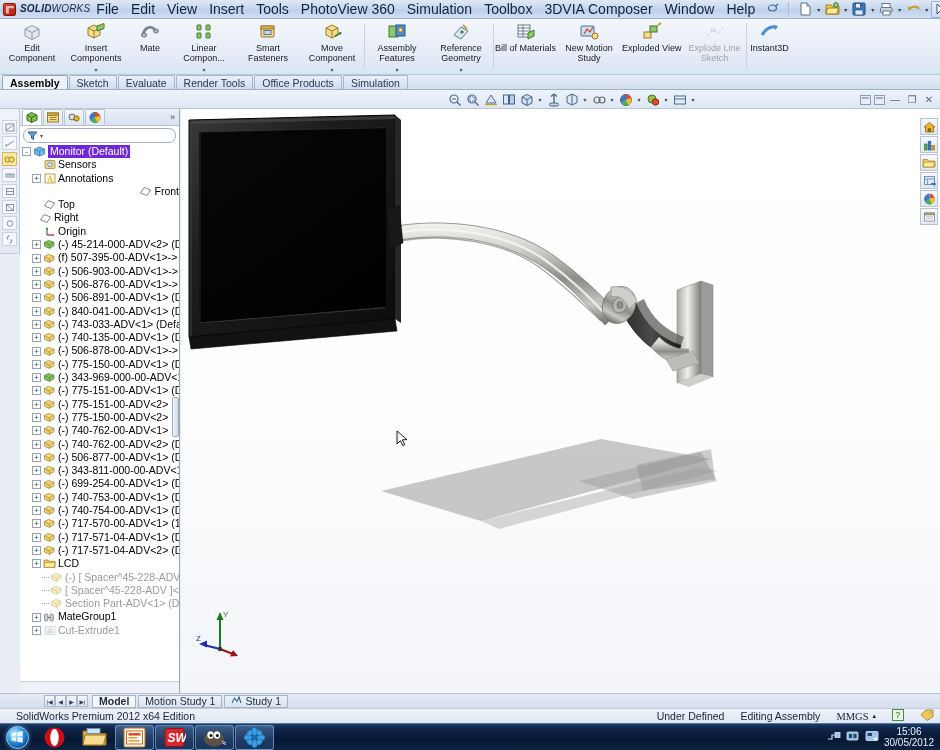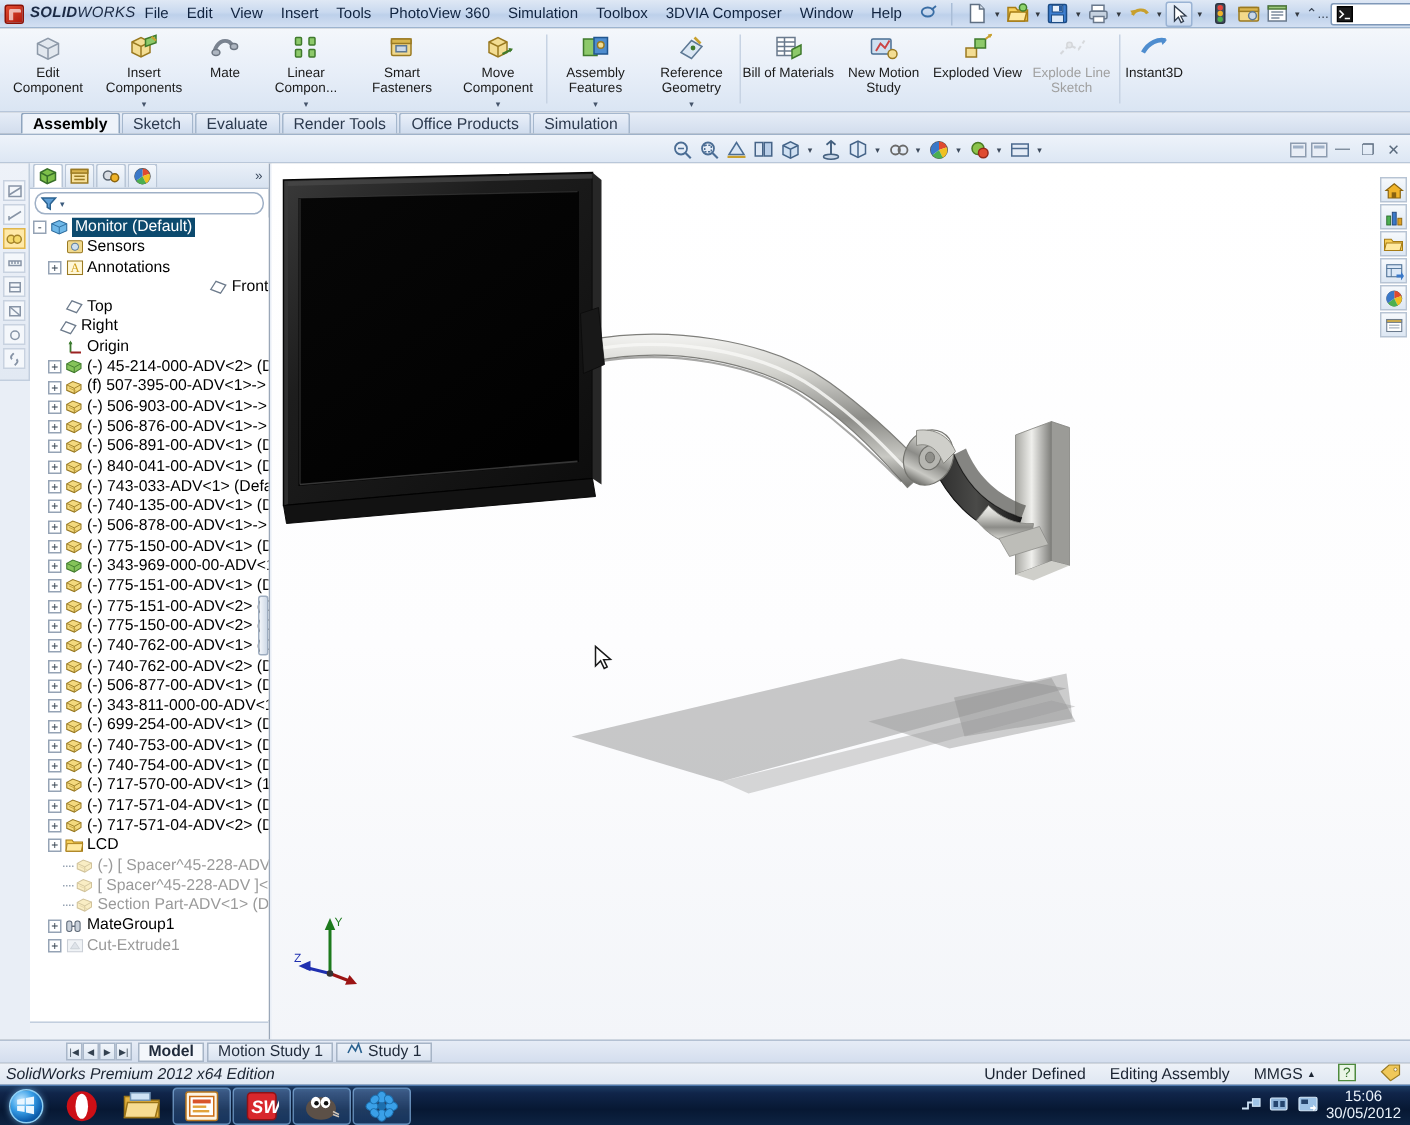--- a/index.html
+++ b/index.html
@@ -29,21 +29,21 @@
   }
   .sw-mark:after{
     content:""; position:absolute; left:2px; top:2px; width:8px; height:8px;
     background:#fff; opacity:.65; border-radius:1px;
     clip-path: polygon(0 0,100% 0,100% 35%,35% 35%,35% 100%,0 100%);
   }
   .sw-word { font-style:italic; font-weight:bold; font-size:10px; letter-spacing:.2px; color:#1b2a44; }
   .sw-word i { font-weight:normal; font-style:italic; }
   .menu-items { display:flex; align-items:center; height:19px; }
   .menu-items > span {
-    padding:2px 6px; font-size:10px; color:#10233f; white-space:nowrap; cursor:default;
+    padding:2px 6px; font-size:14px; color:#10233f; white-space:nowrap; cursor:default;
   }
   .menu-sep { width:5px; height:15px; border-left:1px solid #a9bdd7; margin:0 3px; }
   .qa-toolbar { display:flex; align-items:center; margin-left:4px; gap:1px; }
   .qa-btn { width:18px; height:17px; position:relative; display:flex; align-items:center; justify-content:center; }
   .qa-drop { width:7px; height:17px; display:flex; align-items:center; justify-content:center; font-size:6px; color:#33383f;}
   .qa-btn.framed { border:1px solid #9ab3d4; background:linear-gradient(to bottom,#e8eff9,#c9d9ef); border-radius:2px;}
   .win-right { margin-left:auto; display:flex; align-items:center; padding-right:3px; gap:2px;}
   .searchbox {
     display:flex; align-items:center; height:15px; width:96px;
     background:#fff; border:1px solid #7f98b8; border-radius:2px; padding:0 2px; gap:2px;
@@ -68,21 +68,21 @@
   .rb-ic { width:22px; height:20px; margin-bottom:2px; display:flex; align-items:center; justify-content:center; }
   .rb-lab { padding:0 1px; }
   .rb-caret { position:absolute; bottom:0px; font-size:6px; color:#44546a; }
   .rb-div { width:1px; height:46px; margin-top:4px; background:#c7d3e3; }
 
   
   .tabstrip {
     position:absolute; left:0; top:75px; width:940px; height:15px;
     background:linear-gradient(to bottom,#e6edf7,#d2dded);
     border-bottom:1px solid #9fb2c9;
-    display:flex; align-items:flex-end; padding-left:14px;
+    display:flex; align-items:flex-end; padding-left:2px;
   }
   .tab {
     height:14px; padding:0 7px; font-size:10.5px; line-height:14px;
     border:1px solid #a5b7cd; border-bottom:none; margin-right:1px;
     background:linear-gradient(to bottom,#eaf0f9,#cfdcee); color:#2c3a4e;
     border-radius:2px 2px 0 0; cursor:default;
   }
   .tab.active { background:#eef3fa; font-weight:bold; color:#000; border-color:#8ea4be; }
 
   
@@ -136,21 +136,21 @@
   }
   .node { display:flex; align-items:center; height:13.3px; white-space:nowrap; padding-left:2px; }
   .exp {
     width:9px; height:9px; border:1px solid #95a3b5; background:#fff;
     display:inline-flex; align-items:center; justify-content:center;
     font-size:8px; line-height:7px; color:#33414f; margin-right:2px; flex:none;
   }
   .exp.none { border:none; background:none; }
   .nic { width:13px; height:11px; margin-right:2px; flex:none; display:flex; align-items:center; justify-content:center;}
   .ntx { color:#000; }
-  .node.sel .ntx { background:#0c4a6e; color:#fff; padding:0 2px; }
+  .node.sel .ntx { background:#6d28d9; color:#fff; padding:0 2px; }
   .node.dim .ntx { color:#9a9a9a; }
   .dash { width:7px; border-top:1px dotted #98a4b4; height:1px; margin-right:1px; flex:none;}
   .fm-scroll {
     position:absolute; right:0; top:36px; width:7px; bottom:13px;
   }
   .fm-thumb { position:absolute; right:0; top:252px; width:7px; height:40px;
               background:linear-gradient(to right,#f3f6fa,#cdd8e6); border:1px solid #9eadc0; border-radius:2px;}
   .fm-hbar {
     position:absolute; left:0; bottom:0; width:100%; height:12px;
     background:#eef2f8; border-top:1px solid #c2cede;
@@ -184,21 +184,21 @@
            display:flex;align-items:center;justify-content:center;font-size:6px;color:#33414f;}
   .btab { height:13px; line-height:13px; padding:0 6px; font-size:10.5px;
           border:1px solid #a6b4c6; background:linear-gradient(to bottom,#edf2f9,#d9e3f0);
           margin-right:2px; color:#1f2a3a; display:flex; align-items:center; gap:3px;}
   .btab.active { background:#f4f7fb; font-weight:bold; }
   .statusbar {
     position:absolute; left:0; top:708px; width:940px; height:15px;
     background:linear-gradient(to bottom,#eef2f8,#dfe7f2); border-top:1px solid #c0cbda;
     display:flex; align-items:center; font-size:10.5px; color:#1b2432;
   }
-  .sb-left { padding-left:4px;font-style:italic; }
+  .sb-left { padding-left:16px; }
   .sb-right { margin-left:auto; display:flex; align-items:center; gap:16px; padding-right:6px; }
 
   
   .taskbar {
     position:absolute; left:0; top:723px; width:940px; height:27px;
     background:linear-gradient(to bottom,#1d3c63 0%,#10254a 18%,#071833 60%,#0d2342 100%);
     display:flex; align-items:center; border-top:1px solid #4f79ad;
   }
   .startorb {
     width:30px; height:25px; margin:0 3px 0 2px;
@@ -1273,21 +1273,21 @@
       </span>
       <span>Study 1</span>
     </div>
   </div>
 
   <div class="statusbar">
     <span class="sb-left">SolidWorks Premium 2012 x64 Edition</span>
     <div class="sb-right">
       <span>Under Defined</span>
       <span>Editing Assembly</span>
-      <span style="display:flex;align-items:center;gap:4px;">
+      <span style="display:flex;align-items:center;gap:4px;font-family:Liberation Serif, serif;">
         <span>MMGS</span>
         <span style="font-size:7px;">▴</span>
       </span>
       <span>
         <svg width="12" height="12" viewBox="0 0 12 12">
             <rect x="0.5" y="0.5" width="11" height="11" fill="#eaf6e6" stroke="#4e8a3e"></rect>
             <text x="3.3" y="9" font-size="9" fill="#2e6b22" font-family="Liberation Sans, sans-serif">?</text>
           </svg>
       </span>
       <span>

